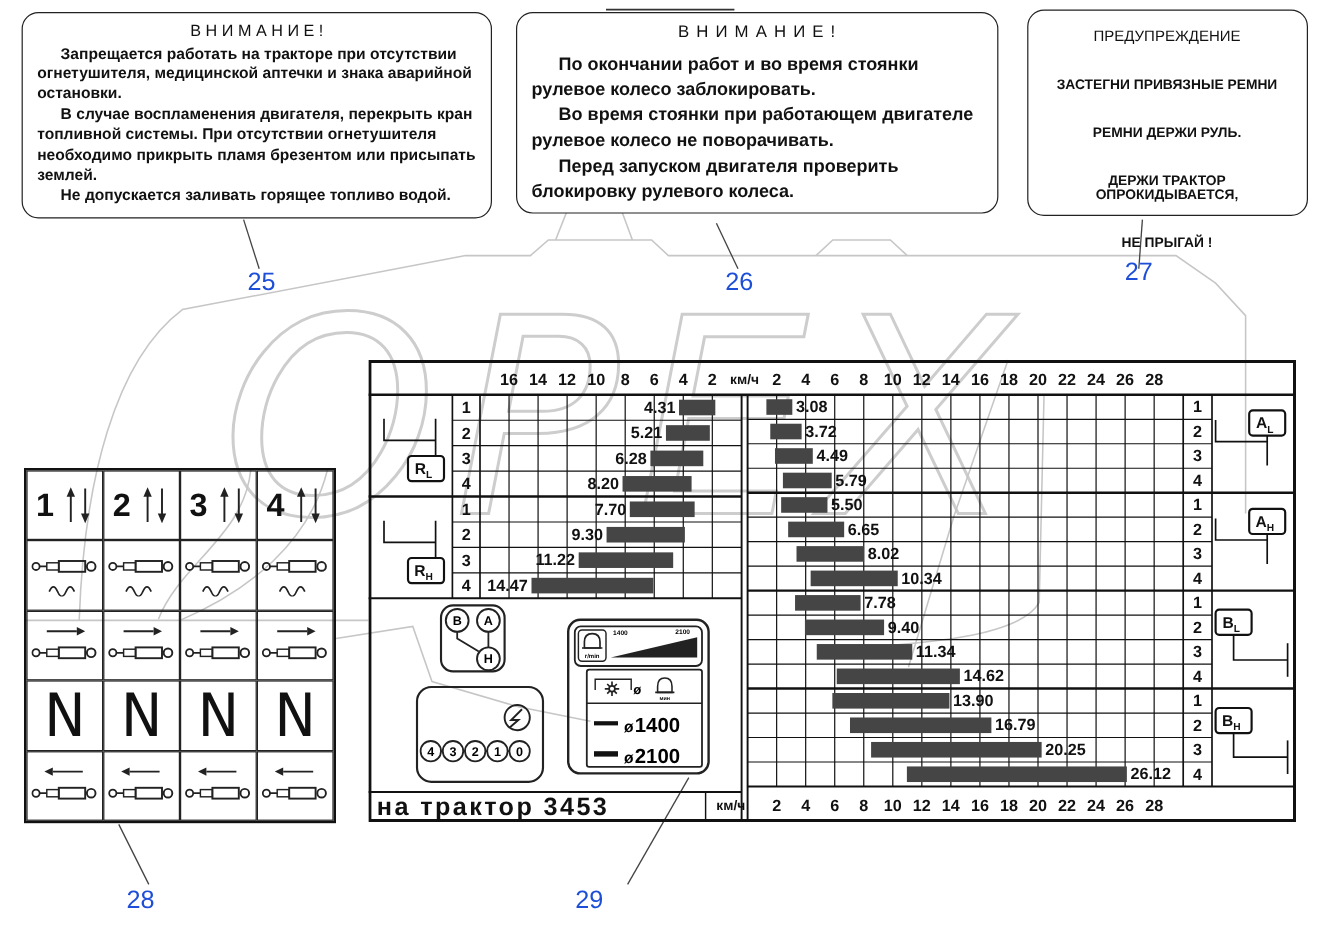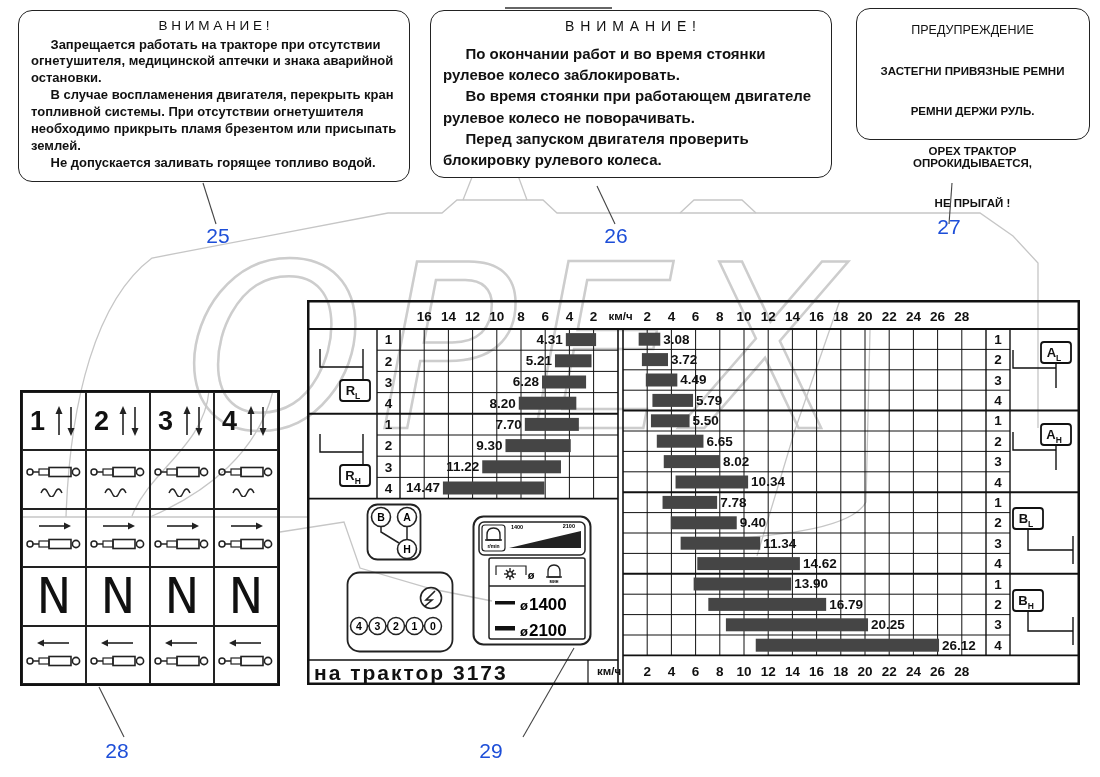--- a/index.html
+++ b/index.html
@@ -12,21 +12,21 @@
   #overlay{position:absolute;left:0;top:0;z-index:1;}
   
   .wbox{position:absolute;box-sizing:border-box;border:1.7px solid #222;border-radius:14px;
         background:#fff;z-index:2;padding:6px 12px;}
   .wbox .wtitle{text-align:center;font-weight:normal;}
   .wbox p{margin:0;text-indent:1.5em;font-weight:bold;}
   #wbox1{left:18px;top:10px;width:392px;height:172px;font-size:13px;line-height:1.3;}
   #wbox1 .wtitle{font-size:13.5px;margin-bottom:2px;}
   #wbox2{left:430px;top:10px;width:402px;height:168px;font-size:15px;line-height:1.42;}
   #wbox2 .wtitle{font-size:14px;letter-spacing:1px;margin-bottom:6px;}
-  #wbox3{left:856px;top:8px;width:234px;height:132px;font-size:11.5px;text-align:center;padding-left:11px;}
+  #wbox3{left:856px;top:8px;width:234px;height:172px;font-size:11.5px;text-align:center;padding-left:11px;}
   #wbox3 .wtitle{font-size:12.5px;margin-top:8px;}
   #wbox3 .wline{font-weight:bold;margin-top:28px;}
   
   .callout{position:absolute;z-index:3;font-size:21px;color:#1d4ed8;width:44px;text-align:center;}
   
   #left-table{position:absolute;left:20px;top:390px;width:260px;height:296px;z-index:2;
               border:2px solid #111;box-sizing:border-box;display:grid;
               grid-template-columns:repeat(4,1fr);grid-template-rows:repeat(5,1fr);}
   #left-table .cell{border:0.9px solid #222;display:flex;flex-direction:column;
                     align-items:center;justify-content:center;gap:3px;}
@@ -79,21 +79,21 @@
   <div class="wbox" id="wbox2">
     <div class="wtitle">В Н И М А Н И Е !</div>
     <p>По окончании работ и во время стоянки рулевое колесо заблокировать.</p>
     <p>Во время стоянки при работающем двигателе рулевое колесо не поворачивать.</p>
     <p>Перед запуском двигателя проверить блокировку рулевого колеса.</p>
   </div>
   <div class="wbox" id="wbox3">
     <div class="wtitle">ПРЕДУПРЕЖДЕНИЕ</div>
     <div class="wline">ЗАСТЕГНИ ПРИВЯЗНЫЕ РЕМНИ</div>
     <div class="wline">РЕМНИ ДЕРЖИ РУЛЬ.</div>
-    <div class="wline">ОРЕХ ТРАКТОР ОПРОКИДЫВАЕТСЯ,</div>
+    <div class="wline">ДЕРЖИ ТРАКТОР ОПРОКИДЫВАЕТСЯ,</div>
     <div class="wline">НЕ ПРЫГАЙ !</div>
   </div>
 
   <div class="callout" style="left:196px;top:224px">25</div>
   <div class="callout" style="left:594px;top:224px">26</div>
   <div class="callout" style="left:927px;top:215px">27</div>
   <div class="callout" style="left:95px;top:739px">28</div>
   <div class="callout" style="left:469px;top:739px">29</div>
 
   <div id="left-table">
@@ -492,21 +492,21 @@
       <text x="747" y="139" font-size="13" font-weight="bold" text-anchor="middle">A<tspan dy="3.5" font-size="8.5">H</tspan></text>
       <polyline points="721,229 721,250 766,250" fill="none" stroke="#111" stroke-width="1.4"></polyline>
       <polyline points="766,236 766,264" fill="none" stroke="#111" stroke-width="1.4"></polyline>
       <rect x="706" y="208" width="30" height="21" rx="3" fill="#fff" stroke="#111" stroke-width="1.8"></rect>
       <text x="719" y="223" font-size="13" font-weight="bold" text-anchor="middle">B<tspan dy="3.5" font-size="8.5">L</tspan></text>
       <polyline points="721,311 721,331 766,331" fill="none" stroke="#111" stroke-width="1.4"></polyline>
       <polyline points="766,317 766,345" fill="none" stroke="#111" stroke-width="1.4"></polyline>
       <rect x="706" y="290" width="30" height="21" rx="3" fill="#fff" stroke="#111" stroke-width="1.8"></rect>
       <text x="719" y="305" font-size="13" font-weight="bold" text-anchor="middle">B<tspan dy="3.5" font-size="8.5">H</tspan></text>
     </svg>
-  <div id="bottom-strip">на трактор 3173</div>
+  <div id="bottom-strip">на трактор 3453</div>
 
   <svg class="iconbox" style="left:366px;top:503px" width="56" height="58">
     <rect x="1.5" y="1.5" width="53" height="55" rx="10" fill="none" stroke="#222" stroke-width="1.8"></rect>
     <line x1="41" y1="23.5" x2="41" y2="36.5" stroke="#222" stroke-width="1.5"></line>
     <polyline points="15,23.5 15,29 33,40" fill="none" stroke="#222" stroke-width="1.5"></polyline>
     <circle cx="15" cy="14" r="9.5" fill="#fff" stroke="#222" stroke-width="1.6"></circle>
     <circle cx="41" cy="14" r="9.5" fill="#fff" stroke="#222" stroke-width="1.6"></circle>
     <circle cx="41" cy="46" r="9.5" fill="#fff" stroke="#222" stroke-width="1.6"></circle>
     <text x="15" y="17.7" font-size="10.5" font-weight="bold" text-anchor="middle">B</text>
     <text x="41" y="17.7" font-size="10.5" font-weight="bold" text-anchor="middle">A</text>

